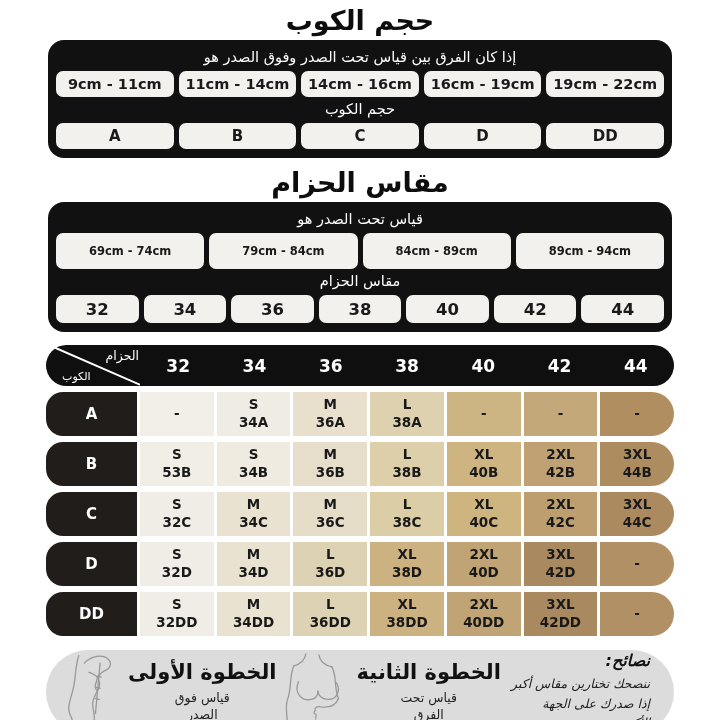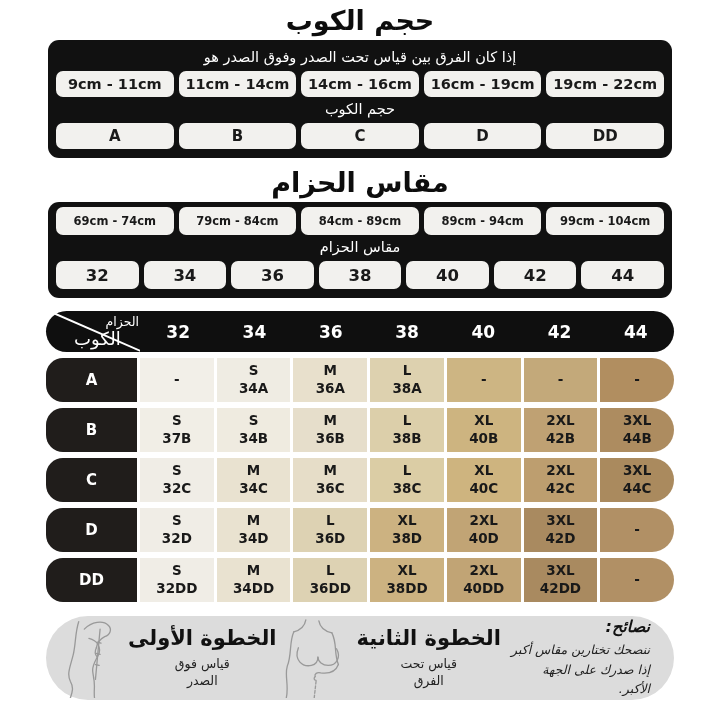--- a/index.html
+++ b/index.html
@@ -2,39 +2,39 @@
 <html lang="ar"><head>
 <meta charset="utf-8">
 <style>
   * { margin:0; padding:0; box-sizing:border-box; }
   html,body { width:720px; height:720px; background:#ffffff;
     font-family:"DejaVu Sans","Liberation Sans",sans-serif; color:#1a1a1a; overflow:hidden; }
   .title { text-align:center; font-weight:800; font-size:27px; color:#0d0d0d; direction:rtl; }
   .title.first { padding-top:5px; }
   .title.second { margin-top:9px; }
 
-  .black-table { width:624px; margin:4px auto 0; background:#111111; border-radius:11px;
+  .black-table { width:624px; margin:4px auto 0; background:#111111; border-radius:16px;
     padding:5px 8px 9px; }
   .bt-caption { color:#ffffff; text-align:center; font-size:14.5px; padding:4px 0 6px;
     direction:rtl; }
   .bt-row { display:flex; gap:5px; }
   .bt-cell { flex:1; background:#f2f1ee; border-radius:7px; display:flex; align-items:center;
     justify-content:center; font-weight:700; color:#1a1a1a; }
   .cup-ranges .bt-cell { height:26px; font-size:14.5px; }
   .cup-letters .bt-cell { height:26px; font-size:15px; }
-  .band-ranges .bt-cell { height:28px; font-size:11.5px; }
+  .band-ranges .bt-cell { height:36px; font-size:11.5px; }
   .band-numbers .bt-cell { height:28px; font-size:16.5px; }
 
   .matrix { width:628px; margin:13px auto 0; }
   .m-header { height:41px; background:#0f0f0f; border-radius:21px; display:flex;
     align-items:stretch; color:#ffffff;justify-content:flex-end; }
   .m-corner { width:94px; position:relative; }
   .m-corner svg { position:absolute; inset:0; width:100%; height:100%; }
   .m-corner .lbl-top { position:absolute; top:3px; right:1px; font-size:12.5px; direction:rtl; }
-  .m-corner .lbl-bottom { position:absolute; bottom:3px; left:28px; font-size:18px; direction:rtl; }
+  .m-corner .lbl-bottom { position:absolute; bottom:3px; left:16px; font-size:11px; direction:rtl; }
   .m-col { flex:1; display:flex; align-items:center; justify-content:center;
     font-weight:700; font-size:17px; }
   .m-row { display:flex; gap:3px; height:44px; margin-top:6px; }
   .m-label { width:91px; background:#201d1b; color:#ffffff; font-weight:700; font-size:15px;
     border-radius:17px 0 0 17px; display:flex; align-items:center; justify-content:center; }
   .m-cell { flex:1; display:flex; flex-direction:column; align-items:center; justify-content:center;
     font-weight:700; font-size:13.5px; line-height:1.3; color:#191919; }
   .m-row .m-cell:last-child { border-radius:0 22px 22px 0; }
 
   .footer-pill { width:628px; height:84px; margin:14px auto 0; background:#dcdcdc;
@@ -68,26 +68,26 @@
     <div class="bt-cell">B</div>
     <div class="bt-cell">C</div>
     <div class="bt-cell">D</div>
     <div class="bt-cell">DD</div>
   </div>
 </div>
 
 <div class="title second">مقاس الحزام</div>
 
 <div class="black-table">
+  <div class="bt-caption">قياس تحت الصدر هو</div>
   <div class="bt-row band-ranges">
     <div class="bt-cell">69cm - 74cm</div>
     <div class="bt-cell">79cm - 84cm</div>
     <div class="bt-cell">84cm - 89cm</div>
     <div class="bt-cell">89cm - 94cm</div>
-    <div class="bt-cell">99cm - 104cm</div>
   </div>
   <div class="bt-caption">مقاس الحزام</div>
   <div class="bt-row band-numbers">
     <div class="bt-cell">32</div>
     <div class="bt-cell">34</div>
     <div class="bt-cell">36</div>
     <div class="bt-cell">38</div>
     <div class="bt-cell">40</div>
     <div class="bt-cell">42</div>
     <div class="bt-cell">44</div>
@@ -141,21 +141,21 @@
     <div class="m-cell" style="background: rgb(177, 142, 96);">
         <span>-</span>
         <span></span>
       </div>
   </div>
 
   <div class="m-row">
     <div class="m-label">B</div>
     <div class="m-cell" style="background: rgb(241, 238, 230);">
         <span>S</span>
-        <span>37B</span>
+        <span>53B</span>
       </div>
     <div class="m-cell" style="background: rgb(239, 235, 224);">
         <span>S</span>
         <span>34B</span>
       </div>
     <div class="m-cell" style="background: rgb(230, 222, 203);">
         <span>M</span>
         <span>36B</span>
       </div>
     <div class="m-cell" style="background: rgb(220, 207, 170);">

